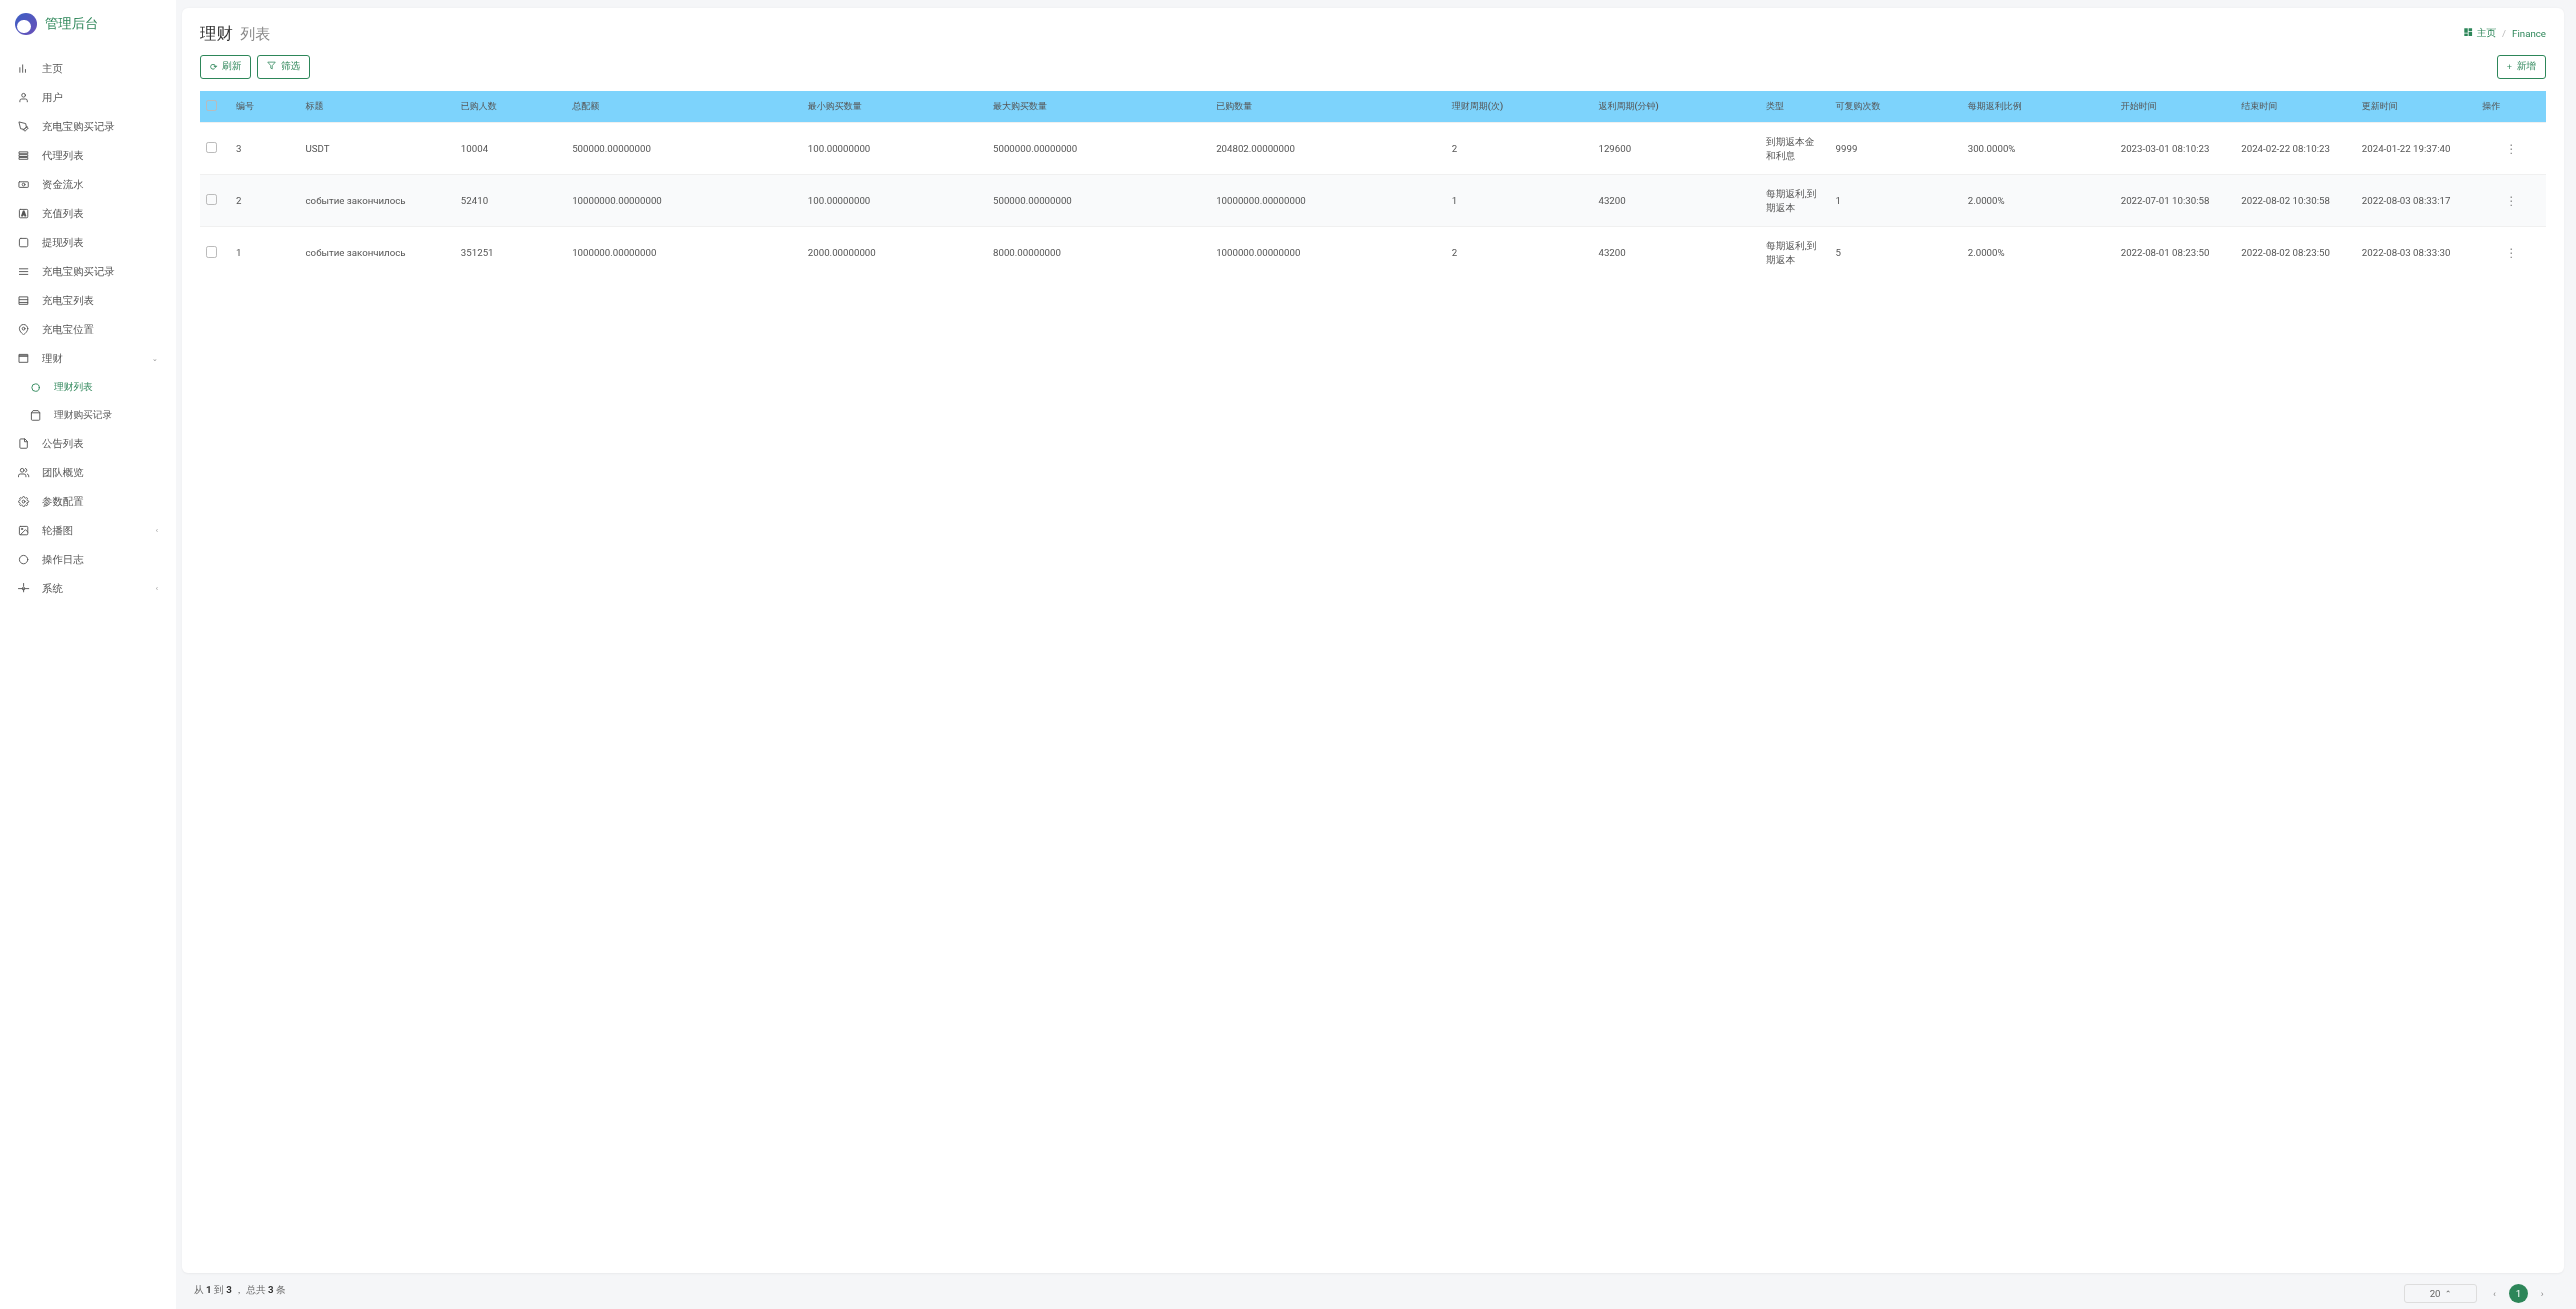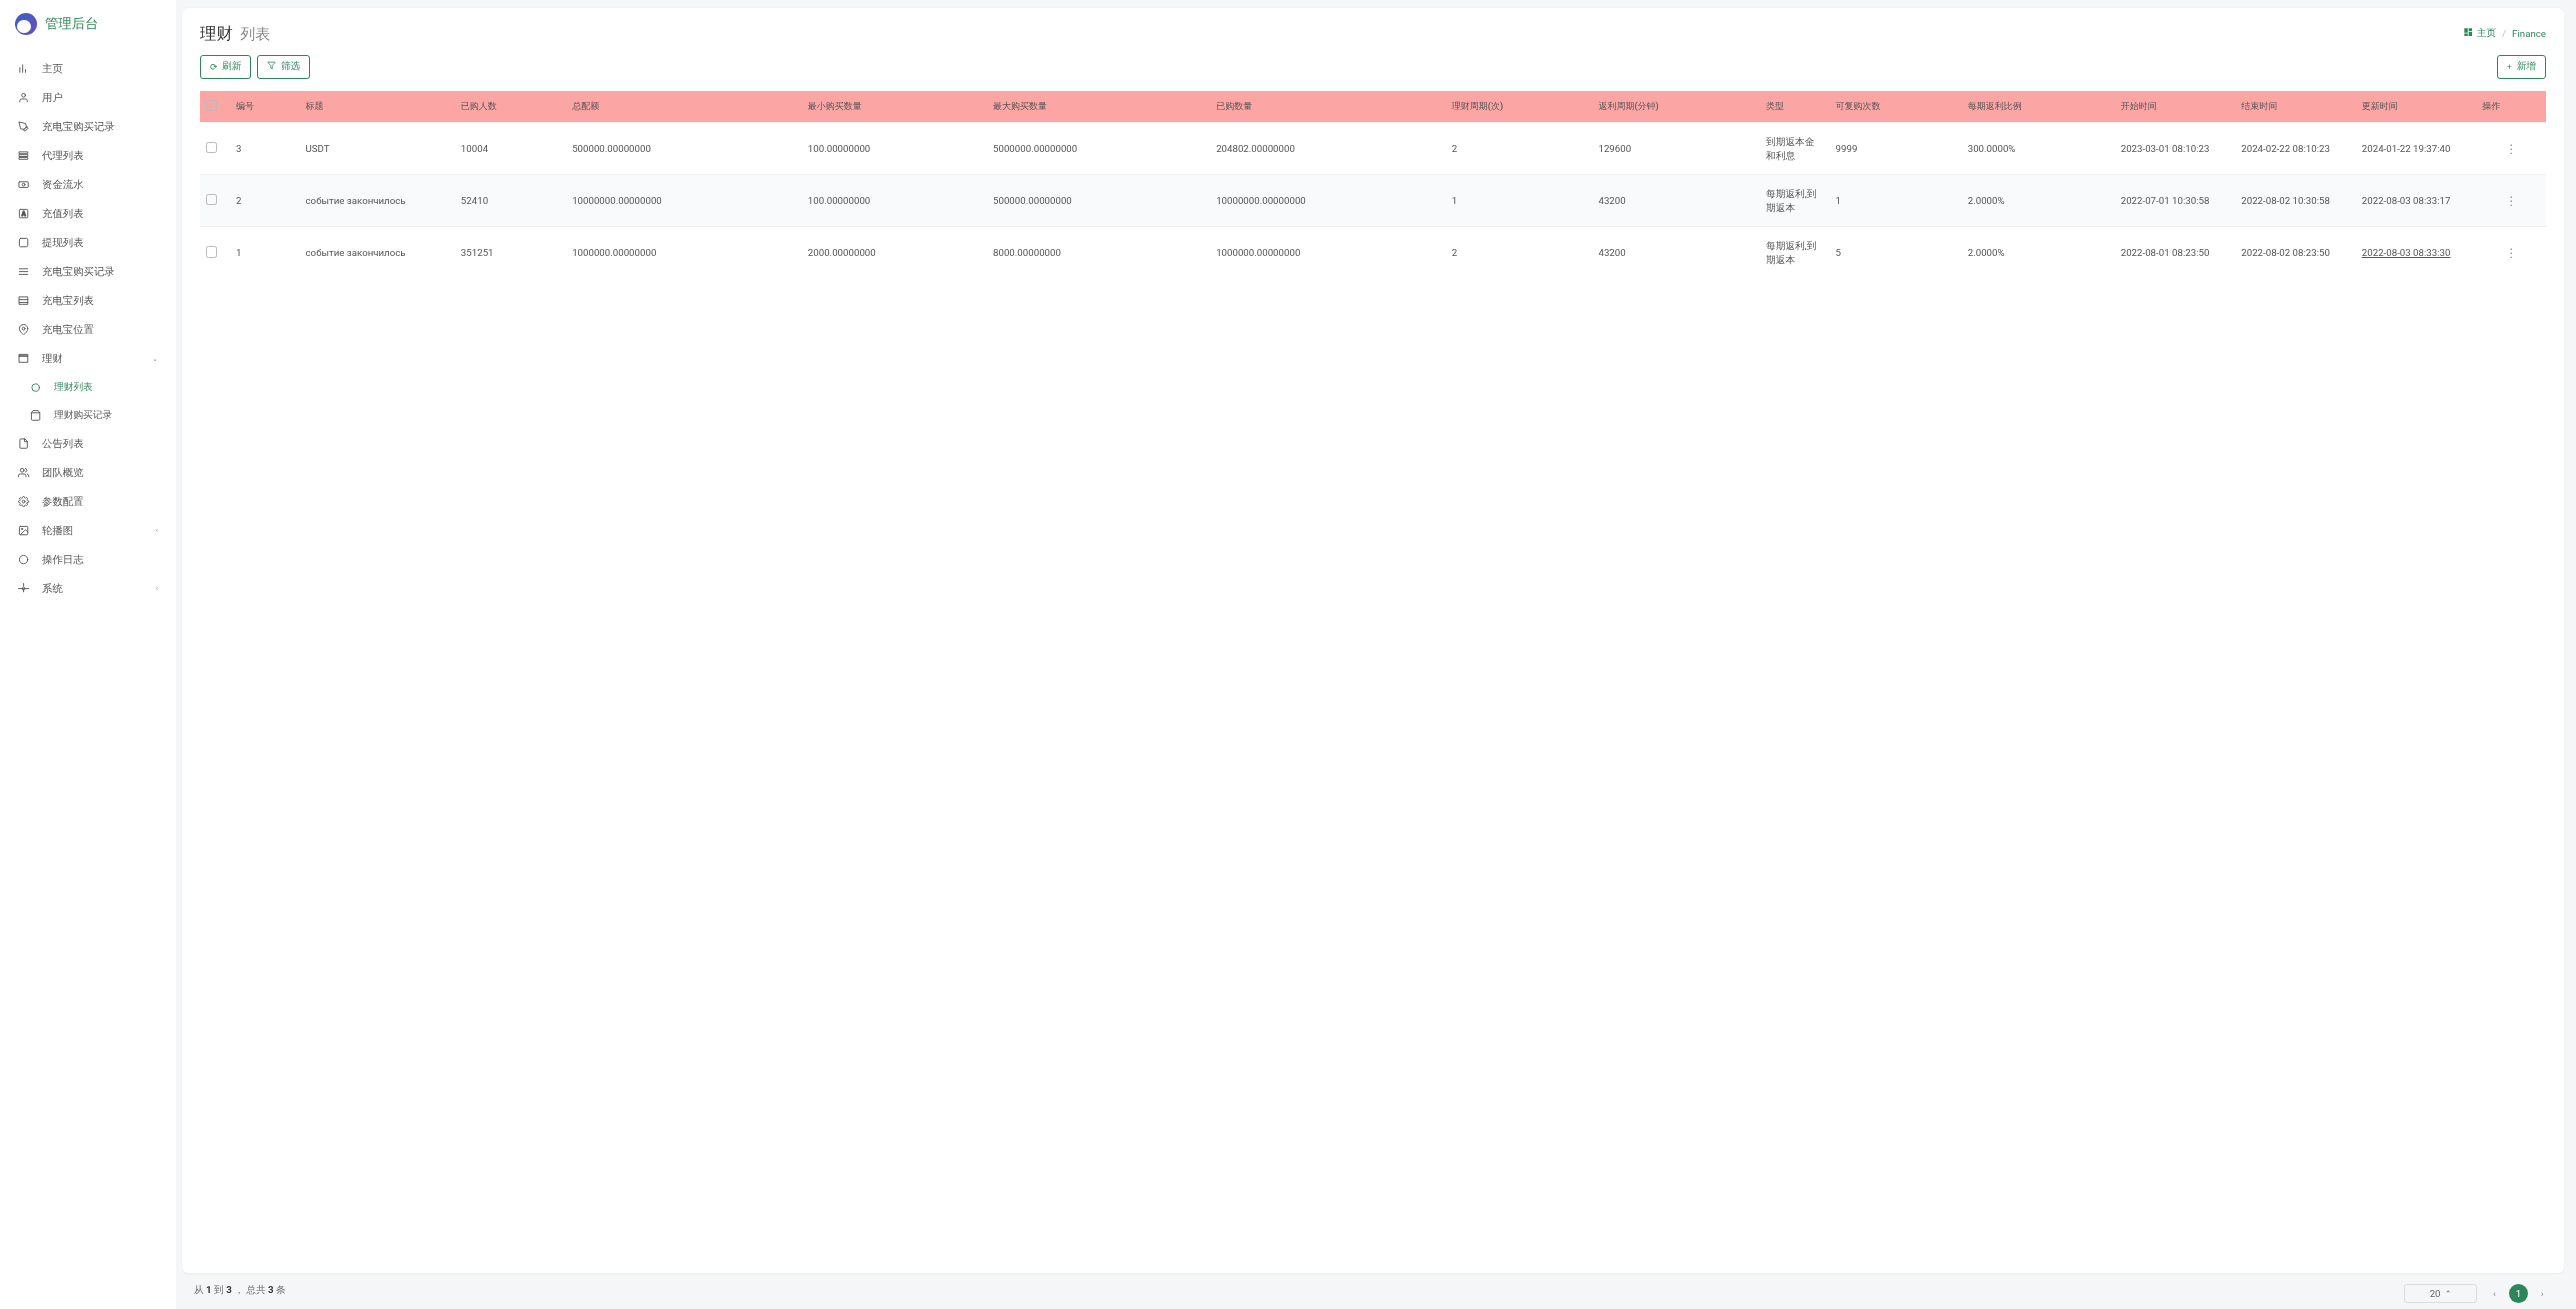--- a/index.html
+++ b/index.html
@@ -26,21 +26,21 @@
 .breadcrumb { display: flex; align-items: center; gap: 6px; font-size: 9.7px; }
 .breadcrumb .bc-home { color: #2d8659; display: flex; align-items: center; gap: 3px; }
 .breadcrumb .sep { color: #bbb; }
 .breadcrumb .bc-current { color: #2d8659; }
 .toolbar { display: flex; justify-content: space-between; margin-bottom: 12px; }
 .toolbar-left { display: flex; gap: 6px; }
 .btn { display: inline-flex; align-items: center; gap: 4.5px; padding: 4.5px 9px; border: 0.7px solid #2d8659; background: #fff; color: #2d8659; border-radius: 3px; cursor: pointer; font-size: 9.7px; }
 .btn-icon { font-size: 9px; }
 .table-wrap { flex: 1; overflow: auto; }
 table { width: 100%; border-collapse: collapse; }
-thead { background: #fca5a5; }
+thead { background: #7dd3fc; }
 th { text-align: left; padding: 9px 6px; font-weight: 500; font-size: 9px; color: #555; vertical-align: middle; }
 td { padding: 12px 6px; font-size: 9.7px; color: #555; vertical-align: middle; border-top: 0.7px solid #f0f0f0; }
 tbody tr:nth-child(even) { background: #f9fafb; }
 .checkbox { width: 11.2px; height: 11.2px; border: 1.1px solid #bbb; border-radius: 2.2px; display: inline-block; cursor: pointer; }
 .col-narrow { width: 30px; }
 .actions-cell { text-align: center; }
 .dots { cursor: pointer; color: #888; font-size: 12px; }
 .footer { display: flex; justify-content: space-between; align-items: flex-start; padding: 10.4px 18px 6px; font-size: 9.7px; color: #666; gap: 33px; }
 .footer-right { display: flex; align-items: center; gap: 7.5px; }
 .page-size { display: flex; align-items: center; gap: 4.5px; border: 0.7px solid #ddd; padding: 3px 25px; border-radius: 3px; cursor: pointer; }
@@ -355,21 +355,21 @@
                 <td>2000.00000000</td>
                 <td>8000.00000000</td>
                 <td>1000000.00000000</td>
                 <td>2</td>
                 <td>43200</td>
                 <td style="max-width:13.4px;word-break:break-all;line-height:1.4;">每期返利,到期返本</td>
                 <td>5</td>
                 <td>2.0000%</td>
                 <td style="max-width:52px;">2022-08-01 08:23:50</td>
                 <td style="max-width:52px;margin-left:8px;">2022-08-02 08:23:50</td>
-                <td style="max-width:52px;text-decoration:underline;">2022-08-03 08:33:30</td>
+                <td style="max-width:52px;">2022-08-03 08:33:30</td>
                 <td class="actions-cell"><span class="dots">⋮</span></td>
               </tr>
             </tbody>
         </table>
       </div>
     </div>
 
     <div class="footer">
       <div>
         <span>从</span>

